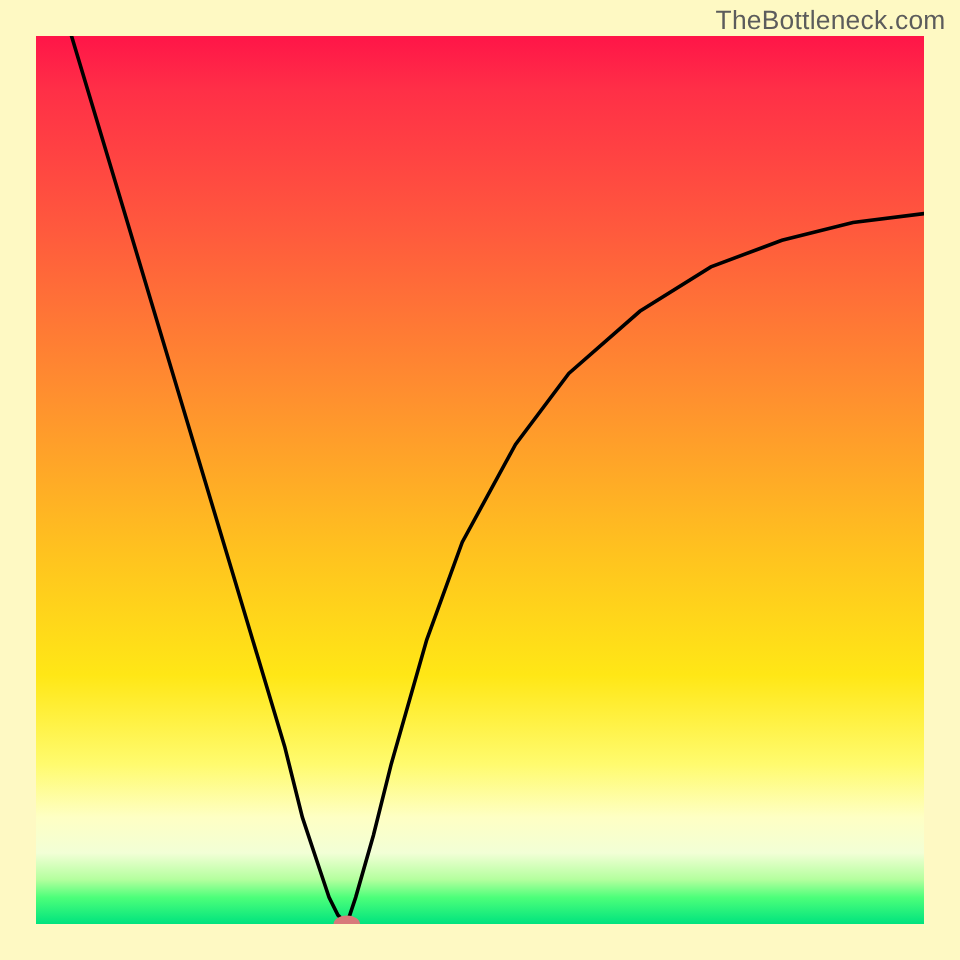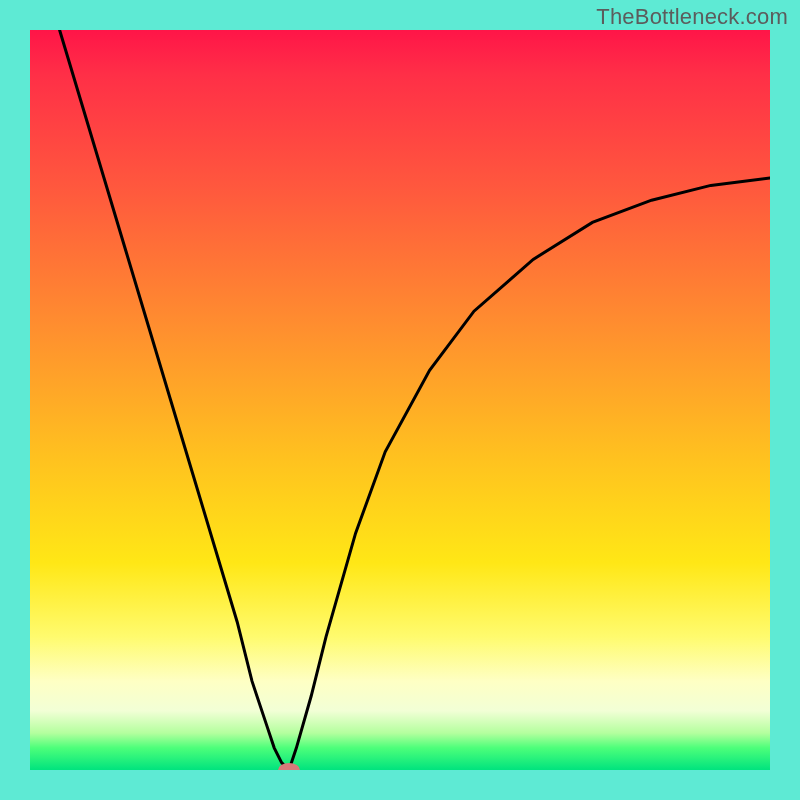--- a/index.html
+++ b/index.html
@@ -8,21 +8,21 @@
     width: 800px;
     height: 800px;
     background: #000000;
     overflow: hidden;
     font-family: Arial, Helvetica, sans-serif;
   }
   .frame {
     position: relative;
     width: 800px;
     height: 800px;
-    background: #5eead4;
+    background: #fef9c3;
   }
   .watermark {
     position: absolute;
     top: 4px;
     right: 12px;
     color: #5c5c5c;
     font-size: 22px;
     font-weight: 500;
     letter-spacing: 0.2px;
     z-index: 5;

